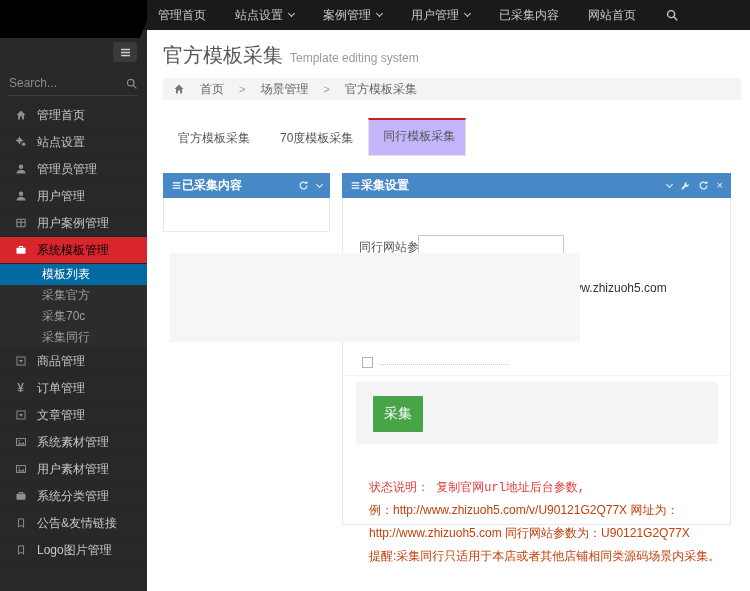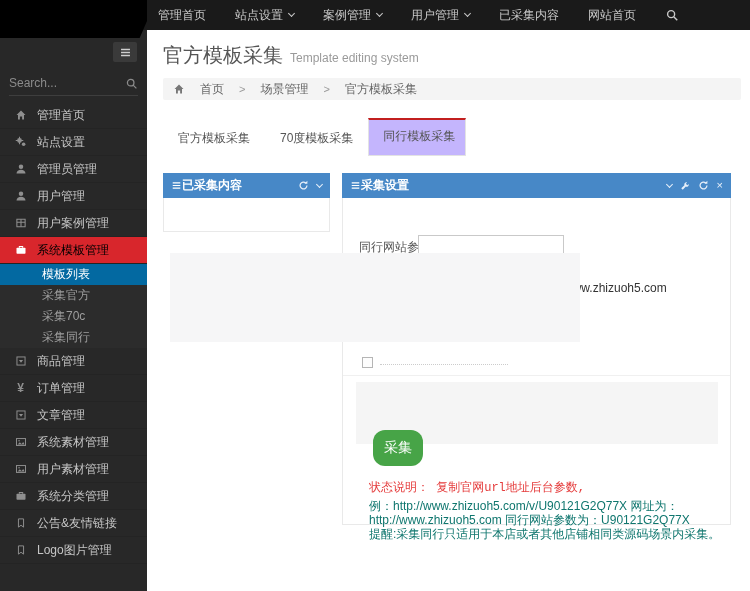--- a/index.html
+++ b/index.html
@@ -64,23 +64,23 @@
 
   .frm-label { position:absolute; left:16px; top:41px; font-size:12px; color:#555; }
   .frm-input1 { position:absolute; left:75px; top:37px; width:146px; height:21px; border:1px solid #c9c9c9; font-size:12px; padding:0 4px; font-family:inherit; outline:none; color:#333; }
   .frm-box2 { position:absolute; left:35px; top:75px; width:150px; height:22px; border:1px solid #c9c9c9; background:#fff; }
   .url-text { position:absolute; left:221px; top:83px; font-size:12px; color:#333; }
   .frm-input3 { position:absolute; left:60px; top:117px; width:175px; height:21px; border:1px solid #c9c9c9; background:#fff; }
   .frm-check { position:absolute; left:19px; top:159px; width:11px; height:11px; border:1px solid #b5b5b5; background:#fdfdfd; cursor:pointer; }
   .faint-line { position:absolute; left:37px; top:166px; width:128px; border-bottom:1px dotted #ccc; }
   .divider { position:absolute; left:0; top:177px; width:100%; border-top:1px solid #f0f0f0; }
   .frm-footer { position:absolute; left:13px; top:184px; width:362px; height:62px; background:#f5f5f5; }
-  .collect-btn { position:absolute; left:17px; top:14px; width:50px; height:36px; background:#47a447; border:none; border-radius:12px; color:#fff; font-size:14px; cursor:pointer; font-family:inherit;margin-top:34px; }
+  .collect-btn { position:absolute; left:17px; top:14px; width:50px; height:36px; background:#47a447; border:none; border-radius:1px; color:#fff; font-size:14px; cursor:pointer; font-family:inherit; }
   .status-note { position:absolute; left:26px; top:281px; font-size:12px; color:#e53c3c;font-family:Liberation Mono, monospace; }
-  .help-block { position:absolute; left:26px; top:301px; width:352px; font-size:12px; color:#0f766e; line-height:14px; }
+  .help-block { position:absolute; left:26px; top:301px; width:352px; font-size:12px; color:#c2410c; line-height:23px; }
 
   
   .overlay-box { position:absolute; left:23px; top:223px; width:410px; height:89px; background:#f6f6f7; z-index:6; }
 
   svg { display:block; }
 </style>
 </head>
 <body>
 
 <svg width="0" height="0" style="position:absolute">

